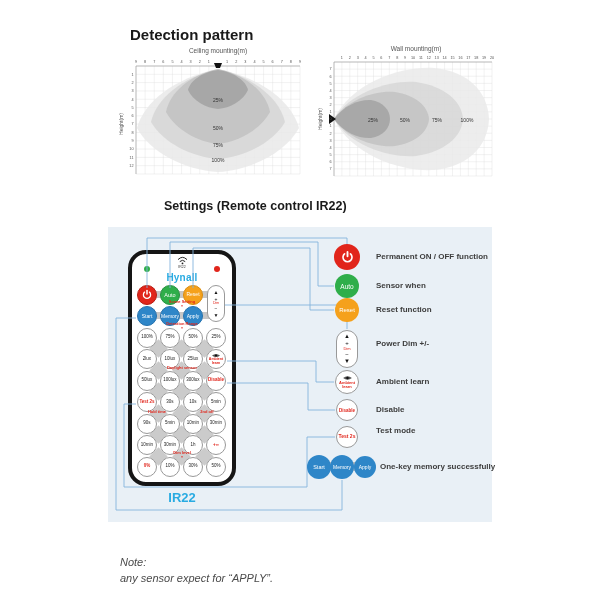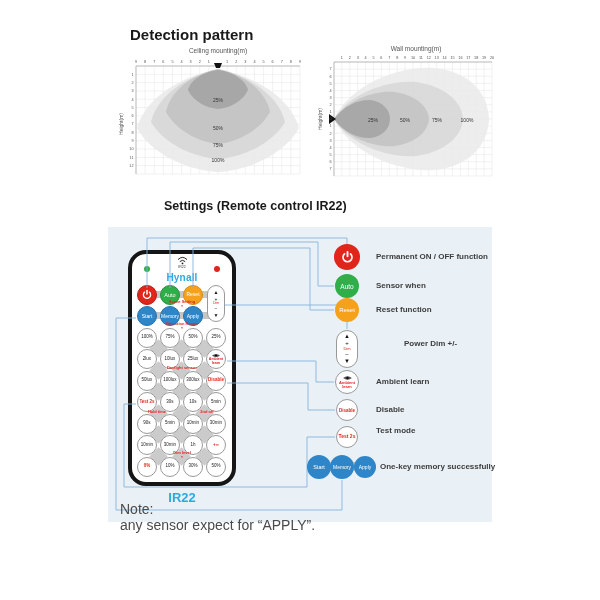--- a/index.html
+++ b/index.html
@@ -42,21 +42,21 @@
         font-size:13px;font-weight:700;color:#29abe2;}
   
   .co{position:absolute;border-radius:50%;display:flex;flex-direction:column;align-items:center;justify-content:center;
       text-align:center;box-sizing:border-box;}
   .co-label{position:absolute;left:376px;font-size:8px;font-weight:700;color:#3d3d3d;white-space:nowrap;}
   .copill{position:absolute;left:336px;top:330px;width:22px;height:38px;border:1px solid #999;border-radius:11px;
           background:#fff;display:flex;flex-direction:column;align-items:center;justify-content:center;
           font-size:6px;line-height:1.2;color:#111;box-sizing:border-box;}
   .copill .pr{color:#e1251b;font-size:4px;line-height:1;}
   
-  .note{position:absolute;left:120px;top:502px;width:390px;font-size:14px;line-height:15.5px;color:#4a4a4a;}
+  .note{position:absolute;left:120px;top:555px;width:390px;font-size:11px;line-height:15.5px;color:#4a4a4a;font-style:italic;}
 </style>
 </head>
 <body>
 
 <div class="page">
 
   <div class="title1">Detection pattern</div>
 
   <svg id="chart1" class="abs" style="left:116px;top:44px;" width="192" height="136" viewBox="0 0 192 136">
       <g>
@@ -379,21 +379,21 @@
   <div class="co redtxt" style="left:336px;top:399px;width:22px;height:22px;background:#fff;border:1px solid #999;font-size:4.5px;">Disable</div>
   <div class="co redtxt" style="left:336px;top:426px;width:22px;height:22px;background:#fff;border:1px solid #999;font-size:5px;line-height:1.1;">Test 2s</div>
   <div class="gbar" style="left:314px;top:462px;width:56px;height:9px;background:#bdbdbd;"></div>
   <div class="co" style="left:307px;top:455px;width:24px;height:24px;background:#2e86c8;color:#fff;font-size:5.5px;">Start</div>
   <div class="co" style="left:330px;top:455px;width:24px;height:24px;background:#2e86c8;color:#fff;font-size:5px;">Memory</div>
   <div class="co" style="left:354px;top:456px;width:22px;height:22px;background:#2e86c8;color:#fff;font-size:5px;">Apply</div>
 
   <div class="co-label" style="top:252px;">Permanent ON / OFF function</div>
   <div class="co-label" style="top:281px;">Sensor when</div>
   <div class="co-label" style="top:305px;">Reset function</div>
-  <div class="co-label" style="top:339px;margin-left:28px;">Power Dim +/-</div>
+  <div class="co-label" style="top:339px;">Power Dim +/-</div>
   <div class="co-label" style="top:377px;">Ambient learn</div>
   <div class="co-label" style="top:405px;">Disable</div>
   <div class="co-label" style="top:426px;">Test mode</div>
   <div class="co-label" style="top:462px;left:380px;">One-key memory successfully</div>
 
   <div class="note">
     <div>Note:</div>
     <div>any sensor expect for “APPLY”.</div>
   </div>
 

